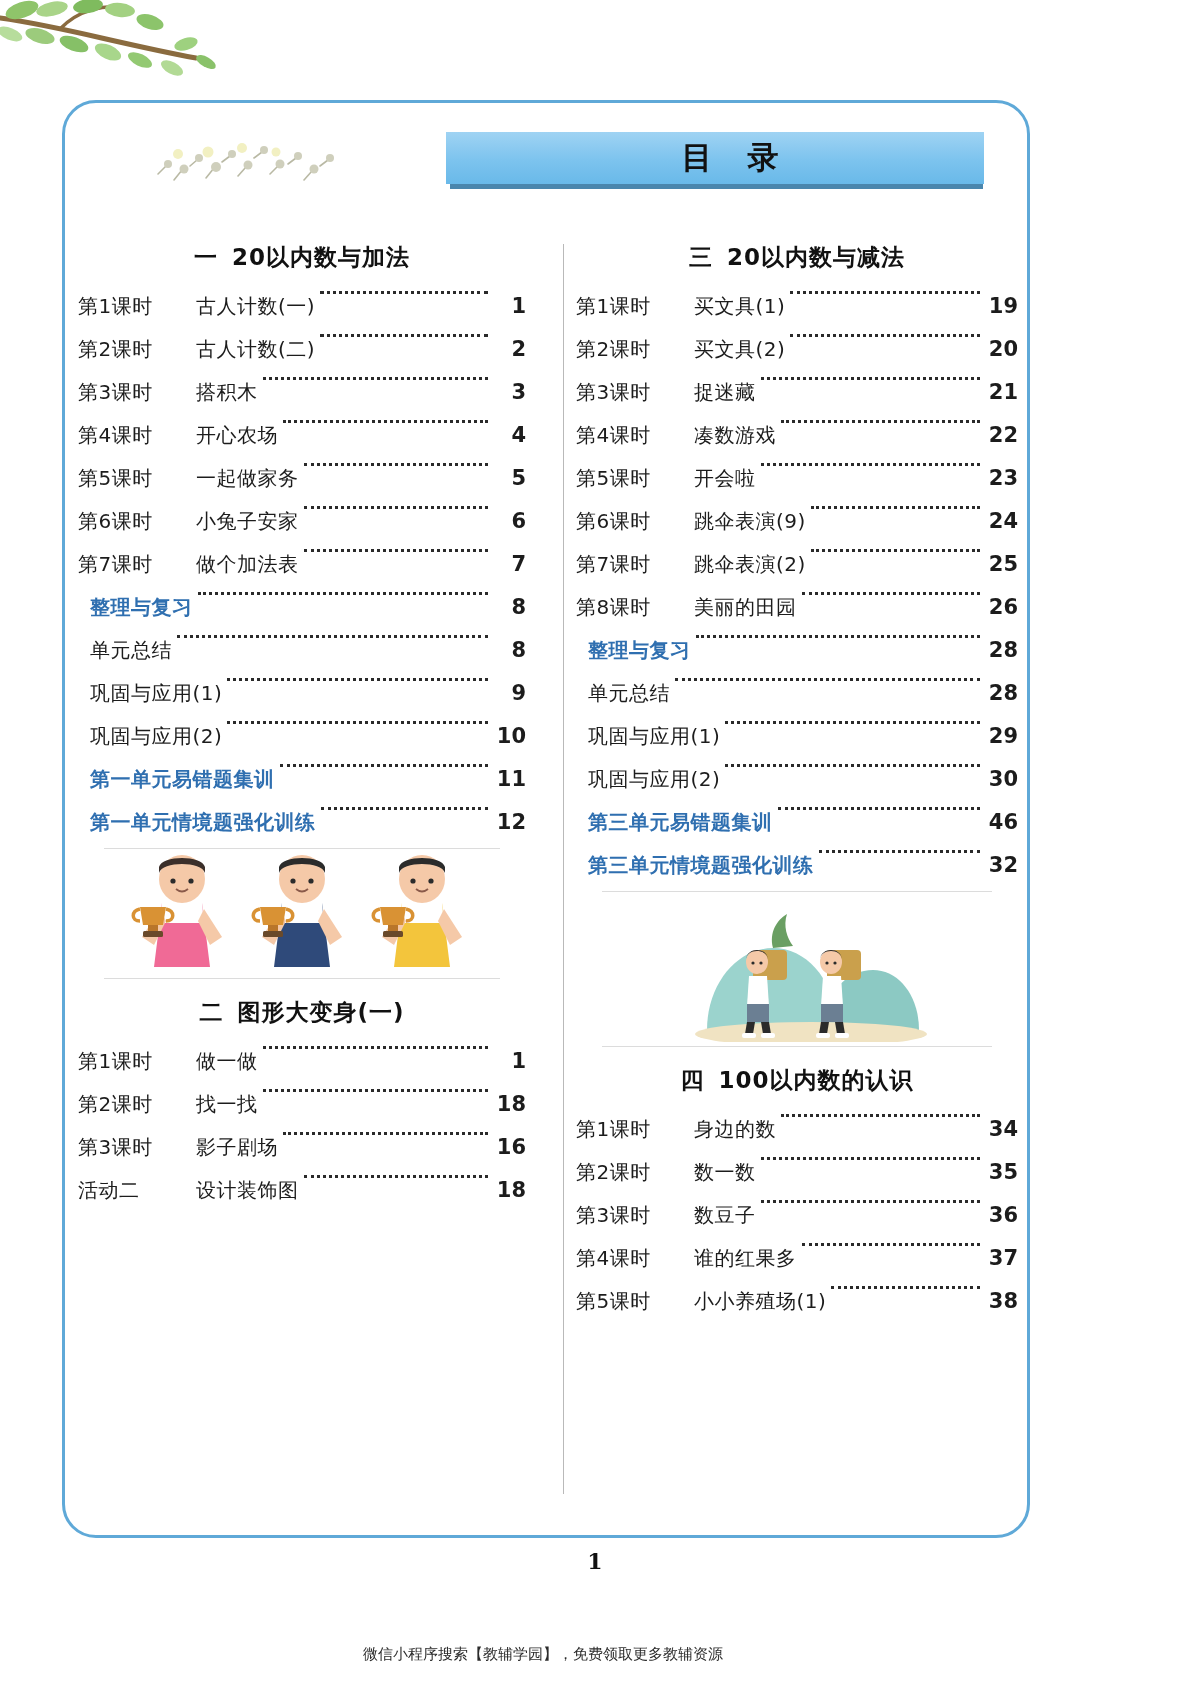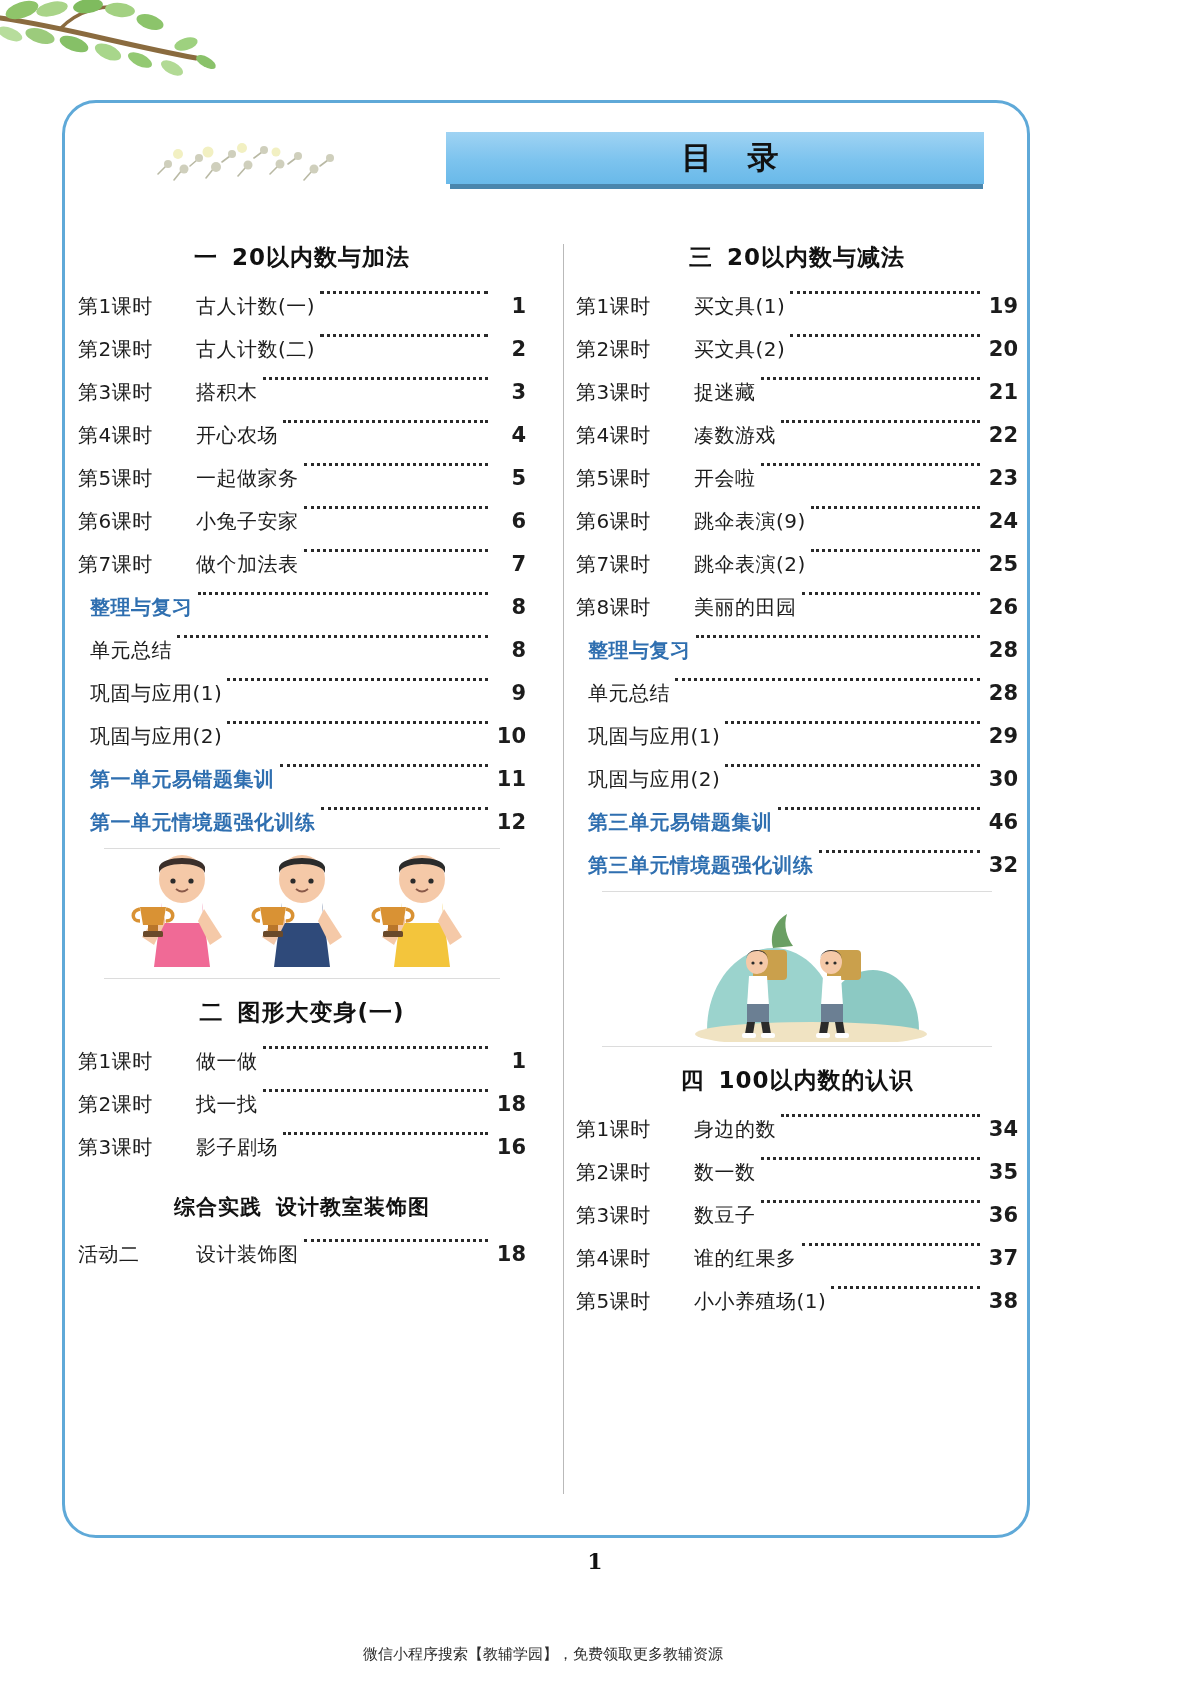--- a/index.html
+++ b/index.html
@@ -335,21 +335,20 @@
         <span class="title">找一找</span>
         <span class="dots"></span>
         <span class="pg">18</span>
       </div>
       <div class="row">
         <span class="lesson">第3课时</span>
         <span class="title">影子剧场</span>
         <span class="dots"></span>
         <span class="pg">16</span>
       </div>
-      <div class="sec-head sub"><span class="num">综合实践</span><span>设计教室装饰图</span></div>
       <div class="row">
         <span class="lesson">活动二</span>
         <span class="title">设计装饰图</span>
         <span class="dots"></span>
         <span class="pg">18</span>
       </div>
     </div>
   <div class="col-divider"></div>
   <div class="col col-right" id="col-right">
       <div class="sec-head"><span class="num">三</span><span>20以内数与减法</span></div>

